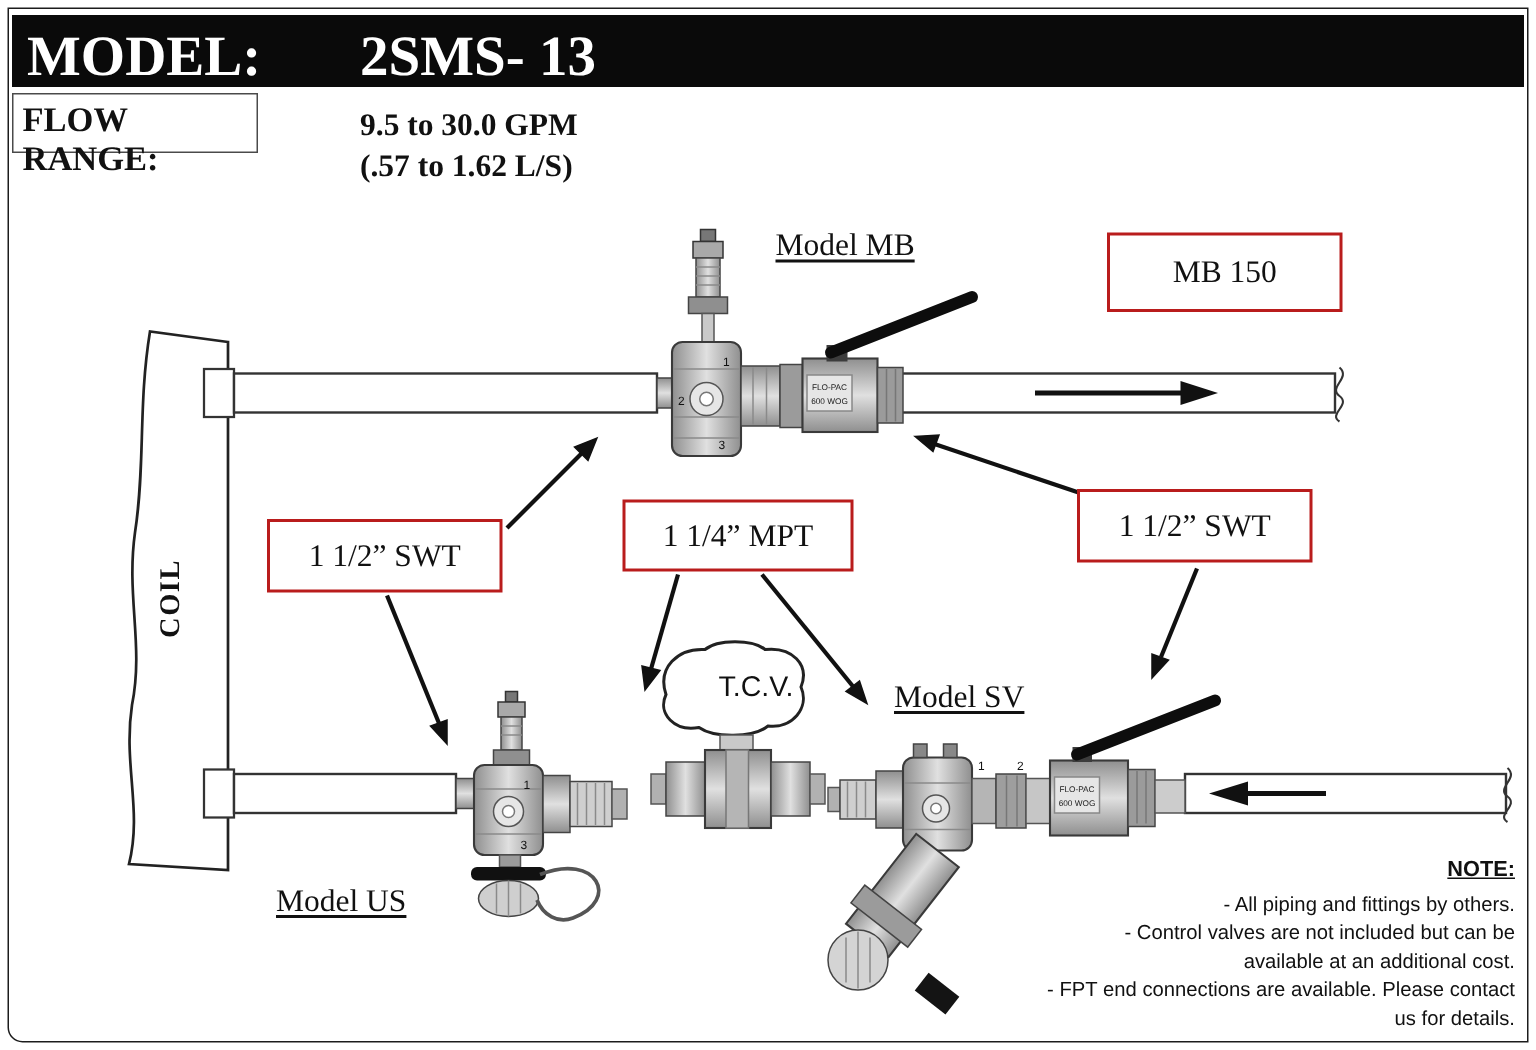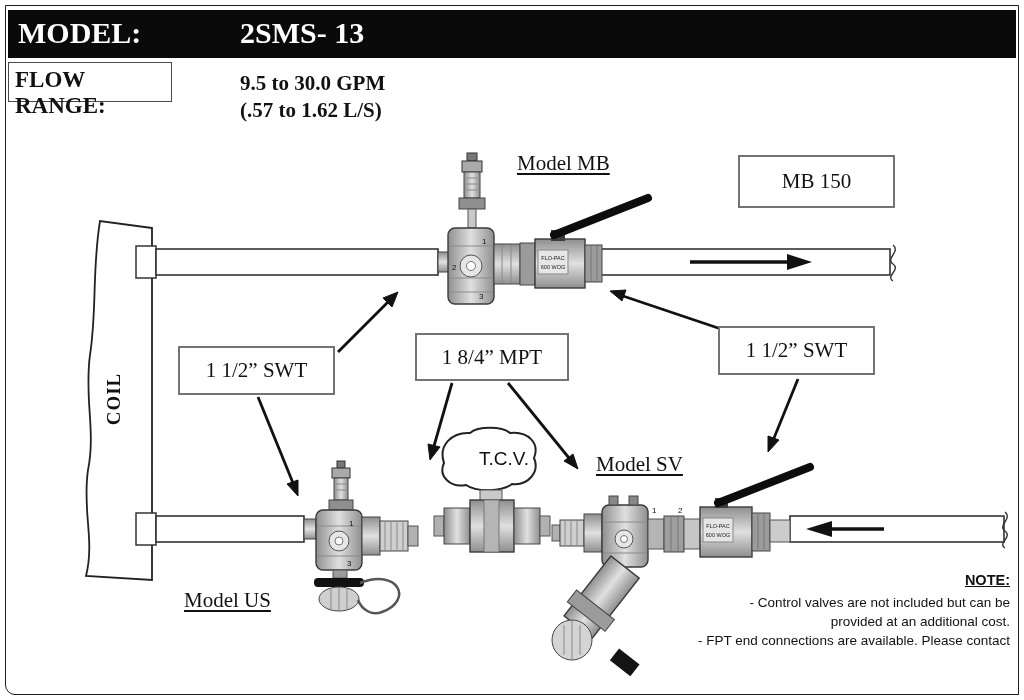--- a/index.html
+++ b/index.html
@@ -3,36 +3,36 @@
 <meta charset="utf-8">
 <style>
   * { margin:0; padding:0; box-sizing:border-box; }
   html,body { width:1024px; height:700px; overflow:hidden; background:#fff; }
   .page { position:relative; width:1024px; height:700px; background:#fff;
           font-family:"Liberation Serif", serif; color:#111; }
   .frame { position:absolute; left:5px; top:5px; right:5px; bottom:5px;
            border:1.6px solid #1c1c1c; border-radius:0 0 0 10px; }
   .header-bar { position:absolute; left:8px; top:10px; width:1008px; height:48px;
                 background:#0a0a0a; }
-  .header-bar span { position:absolute; color:#fff; font-weight:bold; font-size:30px; top:6px; }
+  .header-bar span { position:absolute; color:#fff; font-weight:bold; font-size:38px; top:6px; }
   .model-label { left:10px; }
   .model-value { left:232px;text-align:center; }
   .flow-cell { position:absolute; left:8px; top:62px; width:164px; height:40px;
                border:1px solid #4a4a4a; }
   .flow-label { position:absolute; left:6px; top:4px; font-size:23px; font-weight:bold; }
   .flow-gpm { position:absolute; left:240px; top:71px; font-size:21px; font-weight:bold; }
   .flow-ls  { position:absolute; left:240px; top:98px; font-size:21px; font-weight:bold; }
   .diagram-svg { position:absolute; left:0; top:0; }
   .coil-label { position:absolute; left:84px; top:388px; width:60px; text-align:center;
                 font-size:19px; font-weight:bold; letter-spacing:1px; transform:rotate(-90deg); }
   .ul { text-decoration:underline; text-underline-offset:3px; }
   .model-mb-label { position:absolute; left:517px; top:151px; font-size:21px; }
   .model-sv-label { position:absolute; left:596px; top:452px; font-size:21px; }
   .model-us-label { position:absolute; left:184px; top:588px; font-size:21px; }
-  .label-box { position:absolute; border:2px solid #737373; background:#fff;
+  .label-box { position:absolute; border:2px solid #b91c1c; background:#fff;
                display:flex; align-items:center; justify-content:center; font-size:21px; }
   .mb150-box { left:738px; top:155px; width:157px; height:53px; }
   .swt-left-box { left:178px; top:346px; width:157px; height:49px; }
   .mpt-box { left:415px; top:333px; width:154px; height:48px; }
   .swt-right-box { left:718px; top:326px; width:157px; height:49px; }
   .tcv-label { position:absolute; left:447px; top:448px; width:82px; text-align:right;
                font-size:19px; font-weight:normal; font-family:"Liberation Sans", sans-serif; }
   .note-block { position:absolute; left:688px; top:570px; width:322px;
                 font-family:"Liberation Sans", sans-serif; font-size:13.5px; line-height:1.42;text-align:right; }
   .note-title { font-weight:bold; text-decoration:underline; font-size:14.5px; margin-bottom:2px; }
@@ -242,28 +242,30 @@
 
   <div class="coil-label">COIL</div>
   <div class="model-mb-label ul">Model MB</div>
   <div class="label-box mb150-box">
     <span>MB 150</span>
   </div>
   <div class="label-box swt-left-box">
     <span>1 1/2” SWT</span>
   </div>
   <div class="label-box mpt-box">
-    <span>1 8/4” MPT</span>
+    <span>1 1/4” MPT</span>
   </div>
   <div class="label-box swt-right-box">
     <span>1 1/2” SWT</span>
   </div>
   <div class="tcv-label">T.C.V.</div>
   <div class="model-sv-label ul">Model SV</div>
   <div class="model-us-label ul">Model US</div>
 
   <div class="note-block">
     <div class="note-title">NOTE:</div>
+    <div>- All piping and fittings by others.</div>
     <div>- Control valves are not included but can be</div>
-    <div>provided at an additional cost.</div>
+    <div>available at an additional cost.</div>
     <div>- FPT end connections are available.  Please contact</div>
+    <div>us for details.</div>
   </div>
 </div>
 
 </body></html>

